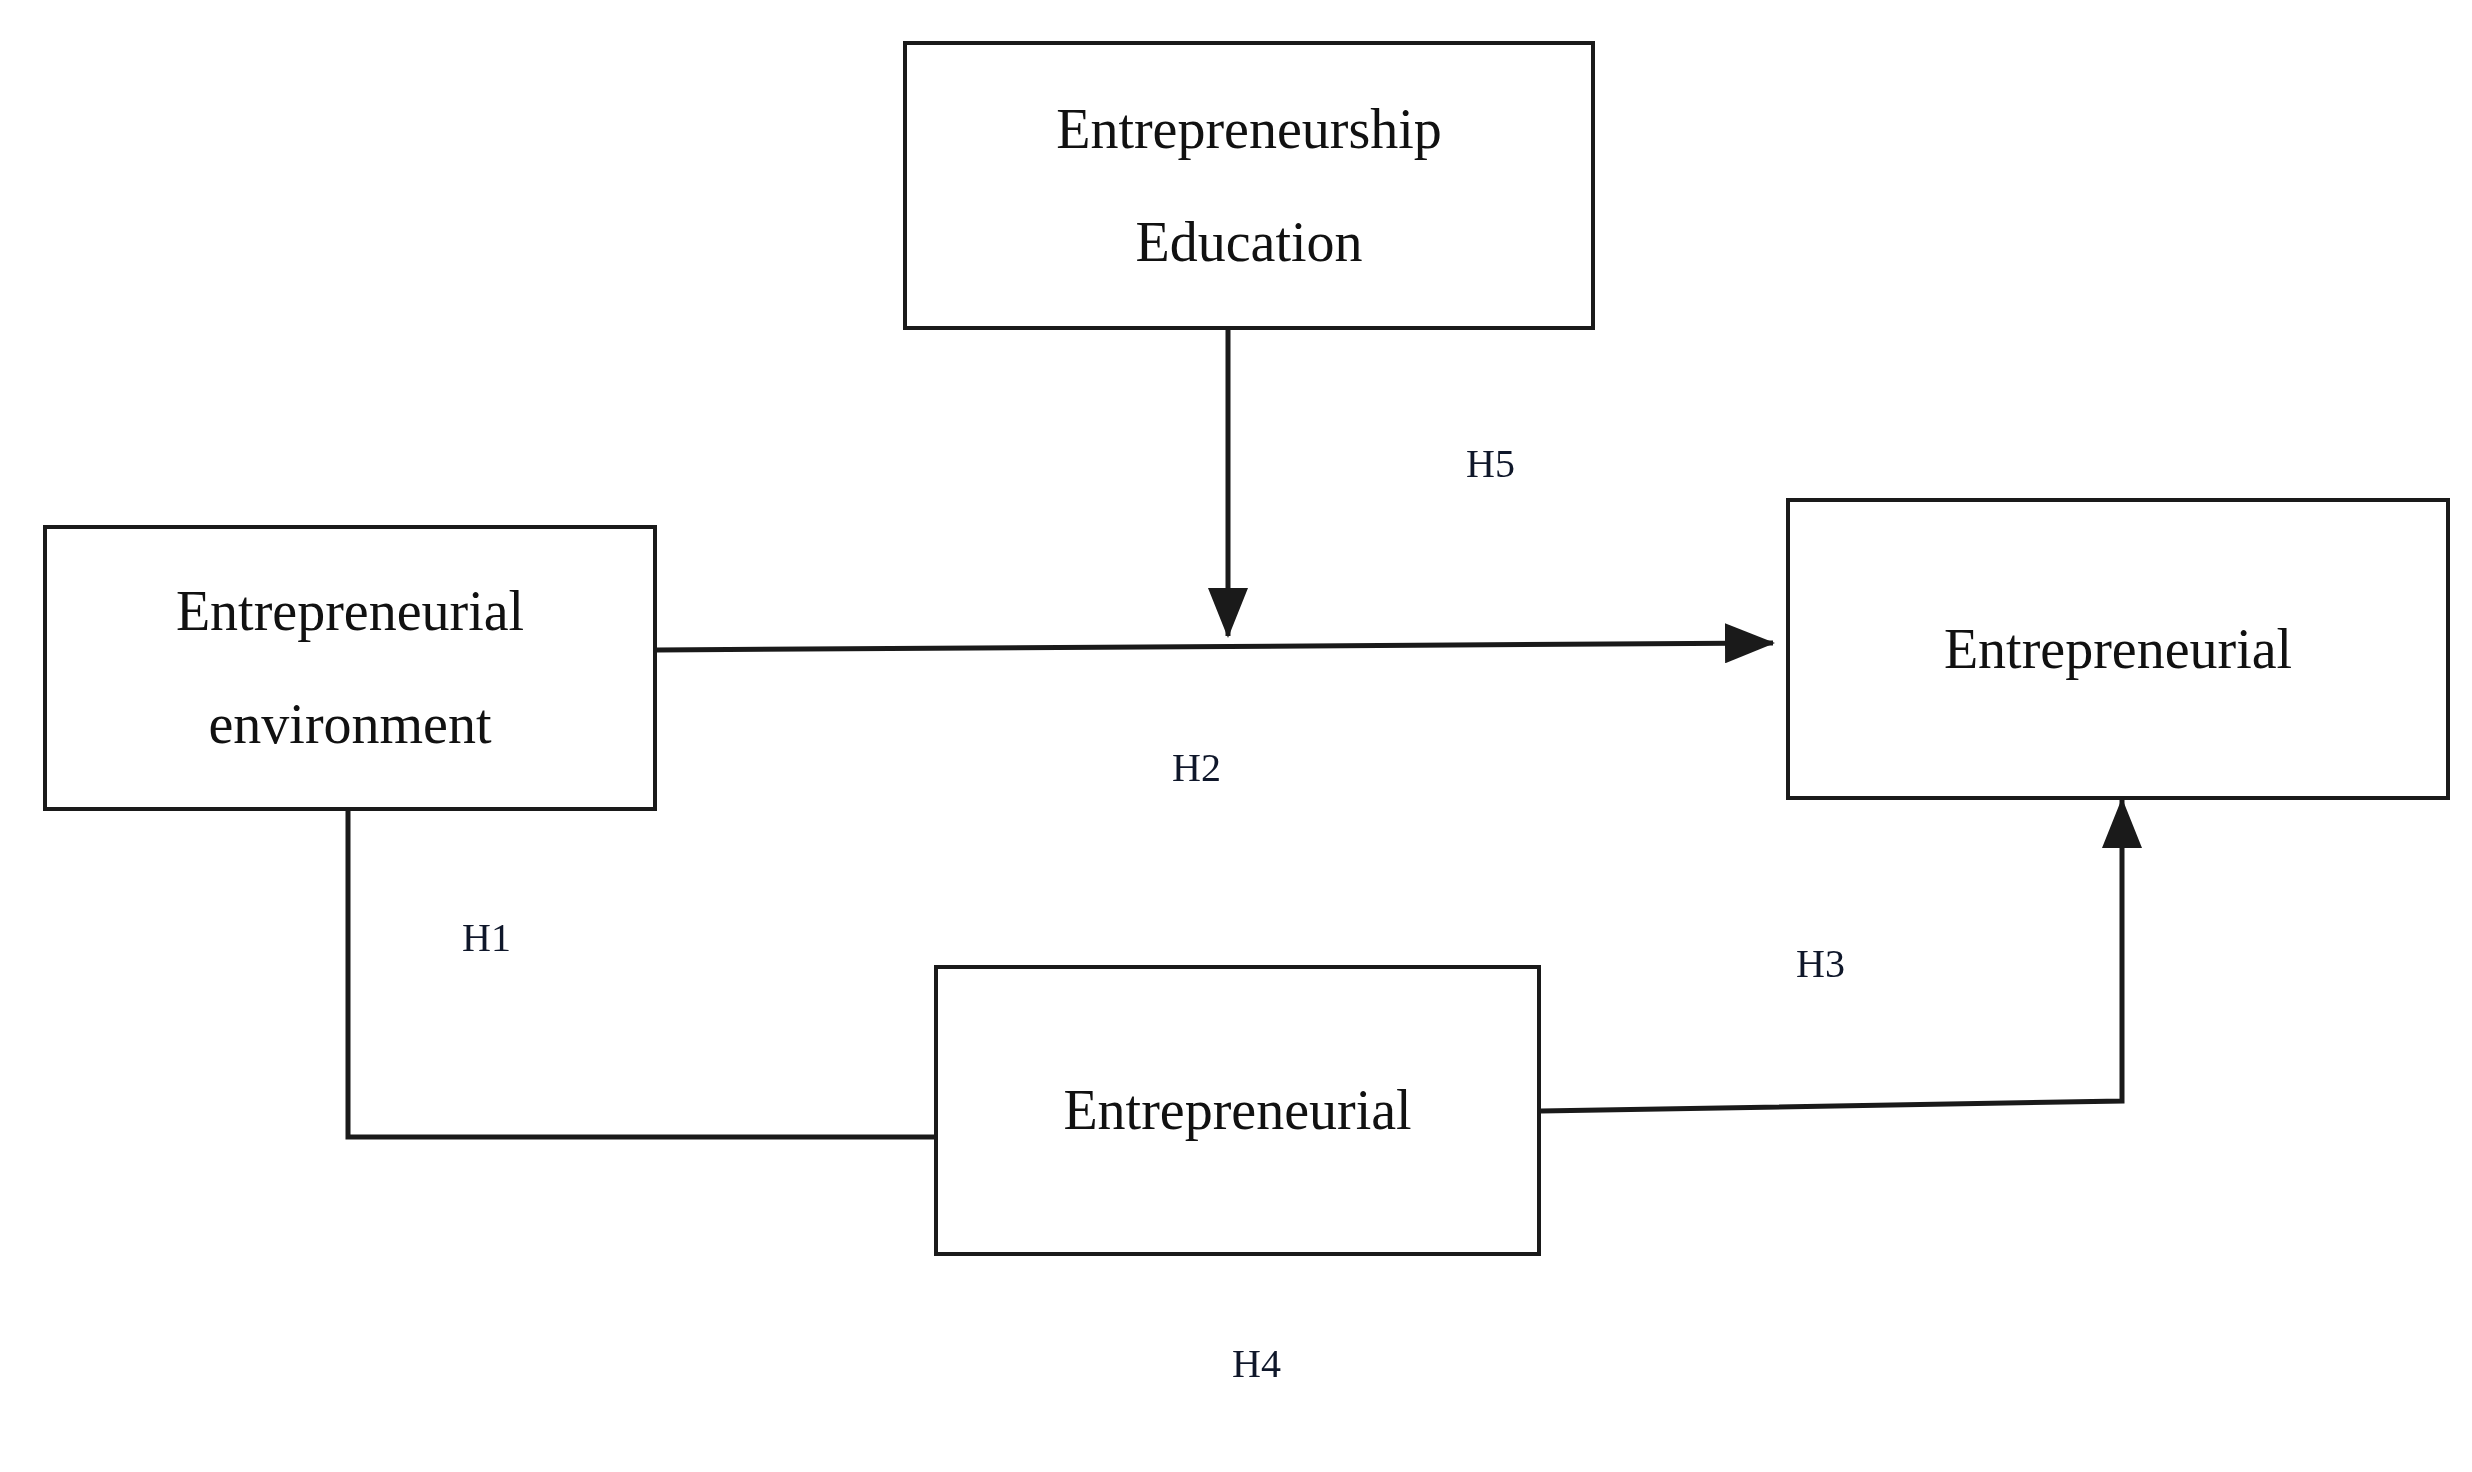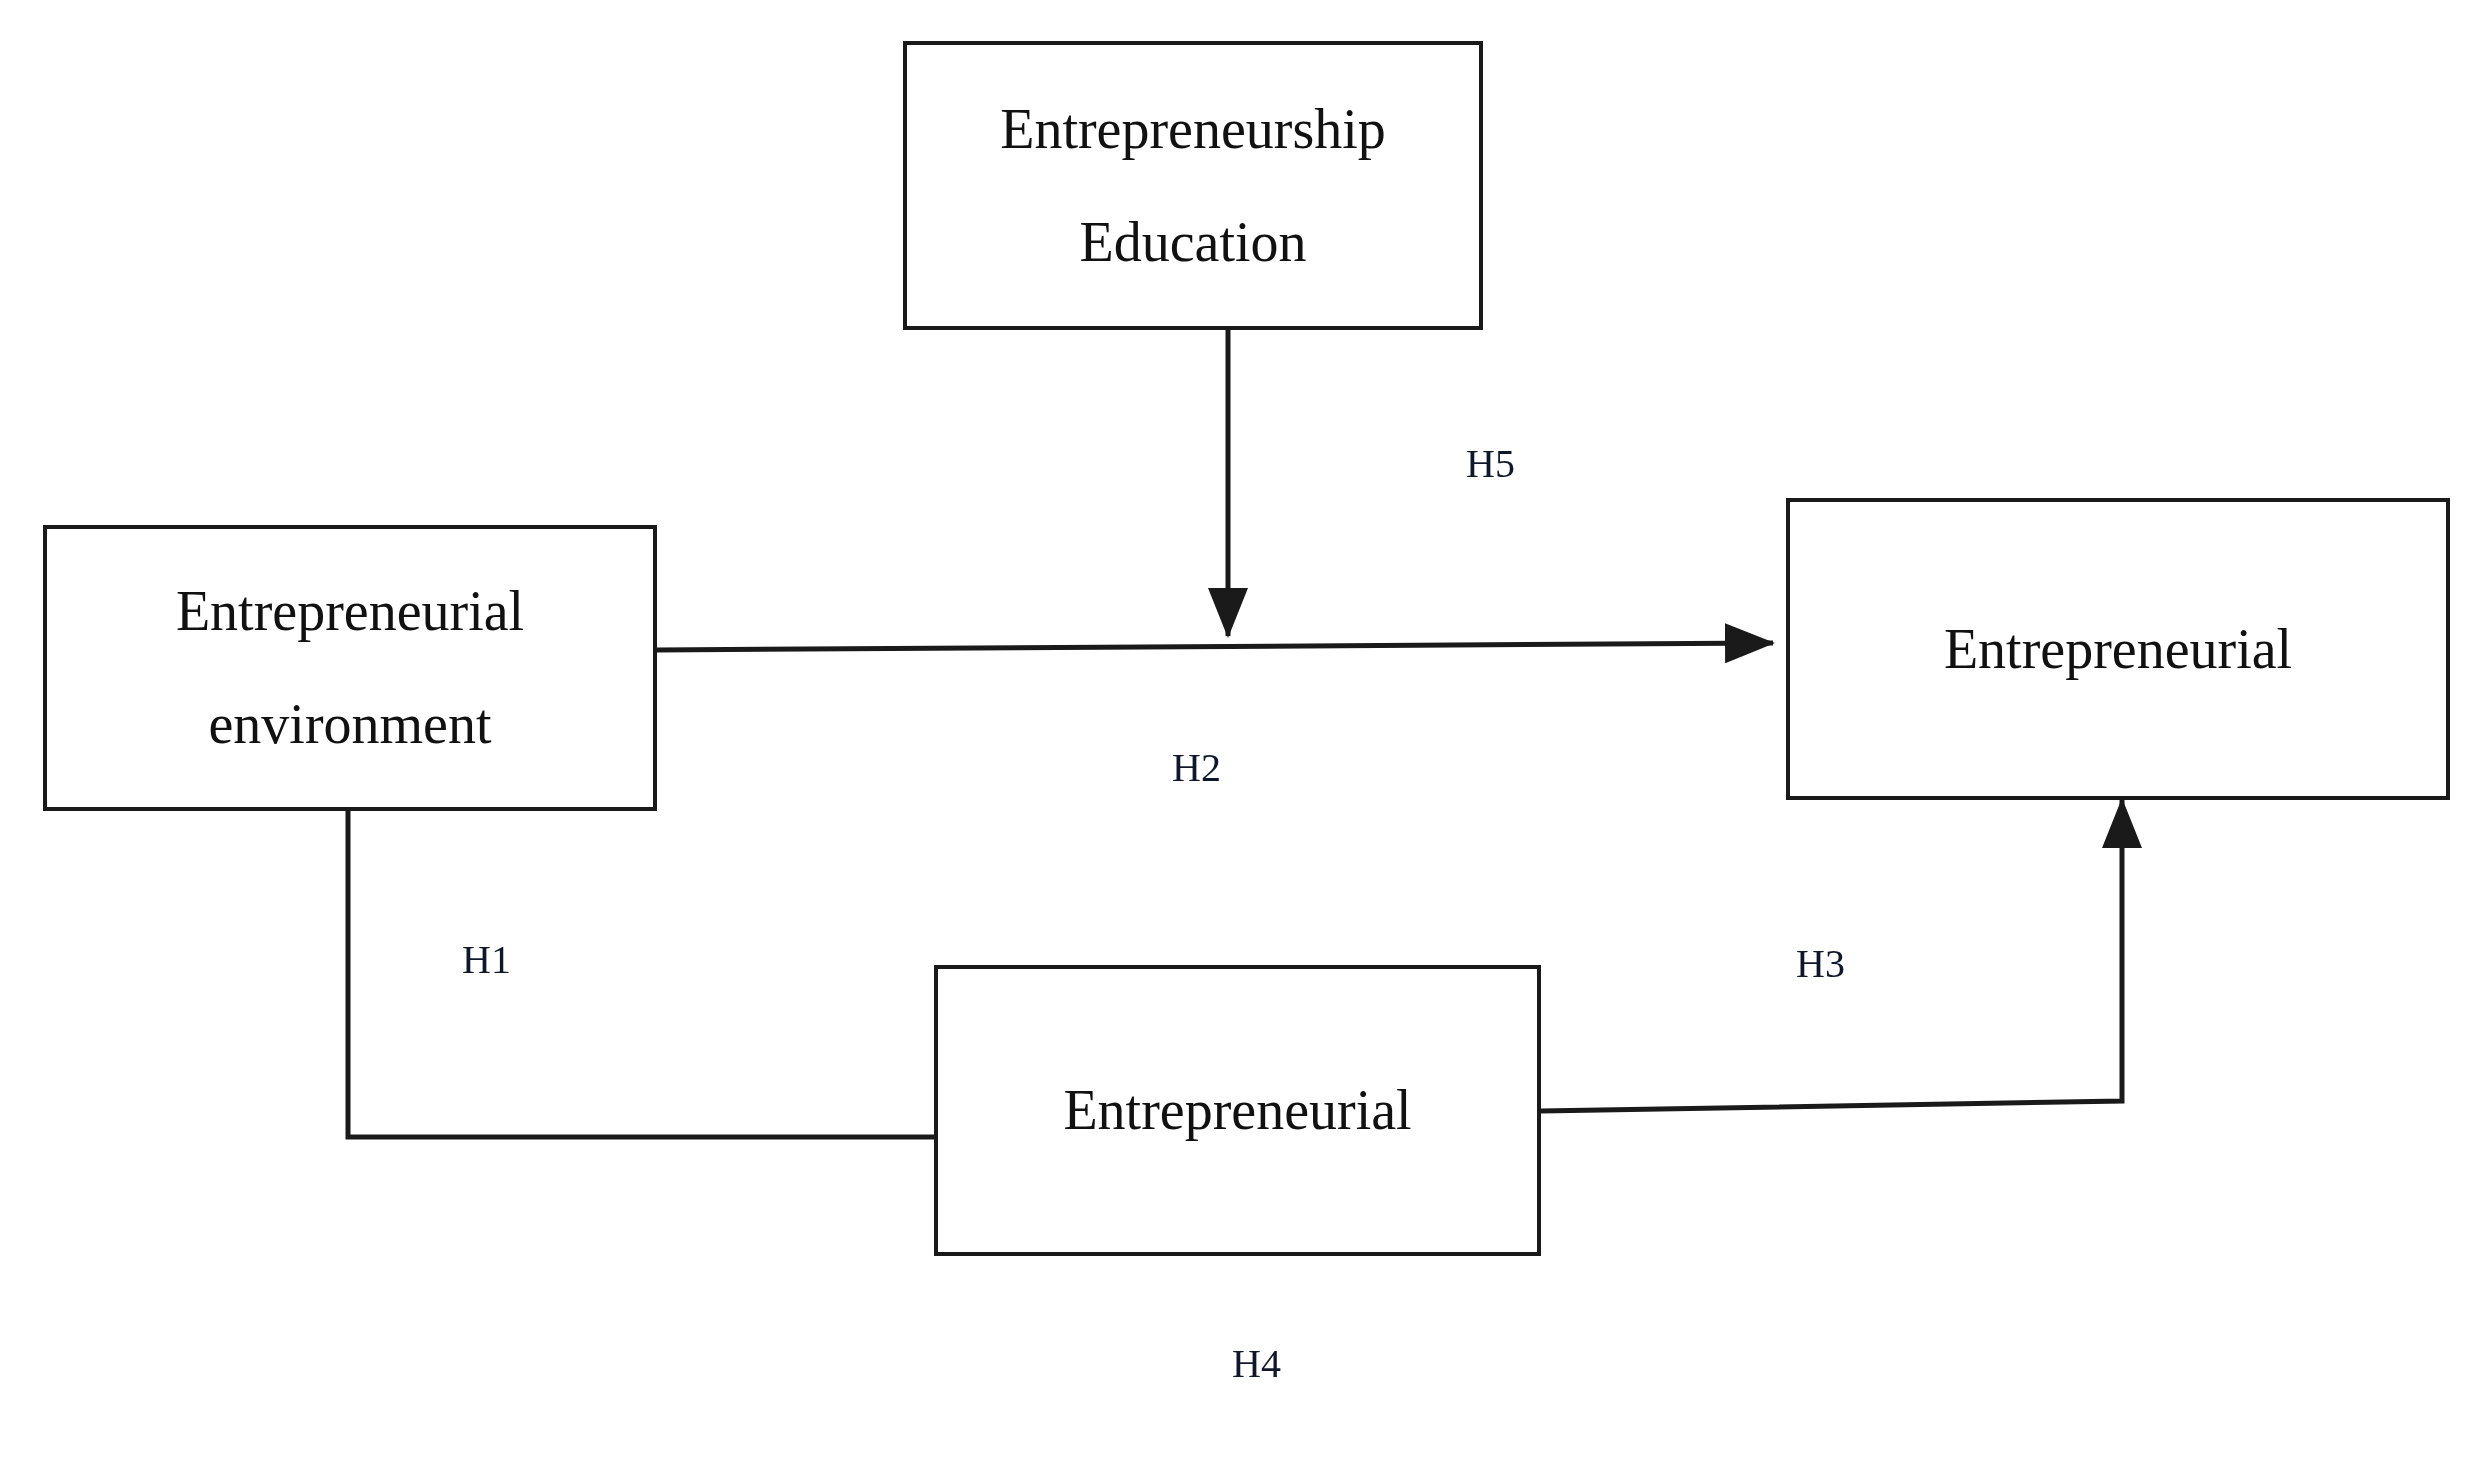--- a/index.html
+++ b/index.html
@@ -68,21 +68,21 @@
 
     <path d="M 1228,330 L 1228,636" stroke="#1a1a1a" stroke-width="5" fill="none" marker-end="url(#arrowhead)"></path>
 
     <path d="M 657,650 L 1773,643" stroke="#1a1a1a" stroke-width="5" fill="none" marker-end="url(#arrowhead)"></path>
 
     <path d="M 348,811 L 348,1137 L 934,1137" stroke="#1a1a1a" stroke-width="5" fill="none" stroke-linejoin="miter"></path>
 
     <path d="M 1541,1111 L 2122,1101 L 2122,800" stroke="#1a1a1a" stroke-width="5" fill="none" stroke-linejoin="miter" marker-end="url(#arrowhead)"></path>
   </svg>
 
-  <div class="node-box" style="left:903px; top:41px; width:580px; height:289px;">
+  <div class="node-box" style="left:903px; top:41px; width:692px; height:289px;">
     <span class="node-line">Entrepreneurship</span>
     <span class="node-line">Education</span>
   </div>
 
   <div class="node-box" style="left:43px; top:525px; width:614px; height:286px;">
     <span class="node-line">Entrepreneurial</span>
     <span class="node-line">environment</span>
   </div>
 
   <div class="node-box" style="left:1786px; top:498px; width:664px; height:302px;">
@@ -90,19 +90,19 @@
   </div>
 
   <div class="node-box" style="left:934px; top:965px; width:607px; height:291px;">
     <span class="node-line">Entrepreneurial</span>
   </div>
 
   <div class="edge-label" style="left:1466px; top:444px;">H5</div>
 
   <div class="edge-label" style="left:1172px; top:748px;">H2</div>
 
-  <div class="edge-label" style="left:462px; top:940px;">H1</div>
+  <div class="edge-label" style="left:462px; top:918px;">H1</div>
 
   <div class="edge-label" style="left:1796px; top:944px;font-family:Liberation Serif, serif;">H3</div>
 
   <div class="edge-label" style="left:1232px; top:1344px;">H4</div>
 
 </div>
 
 </body></html>

